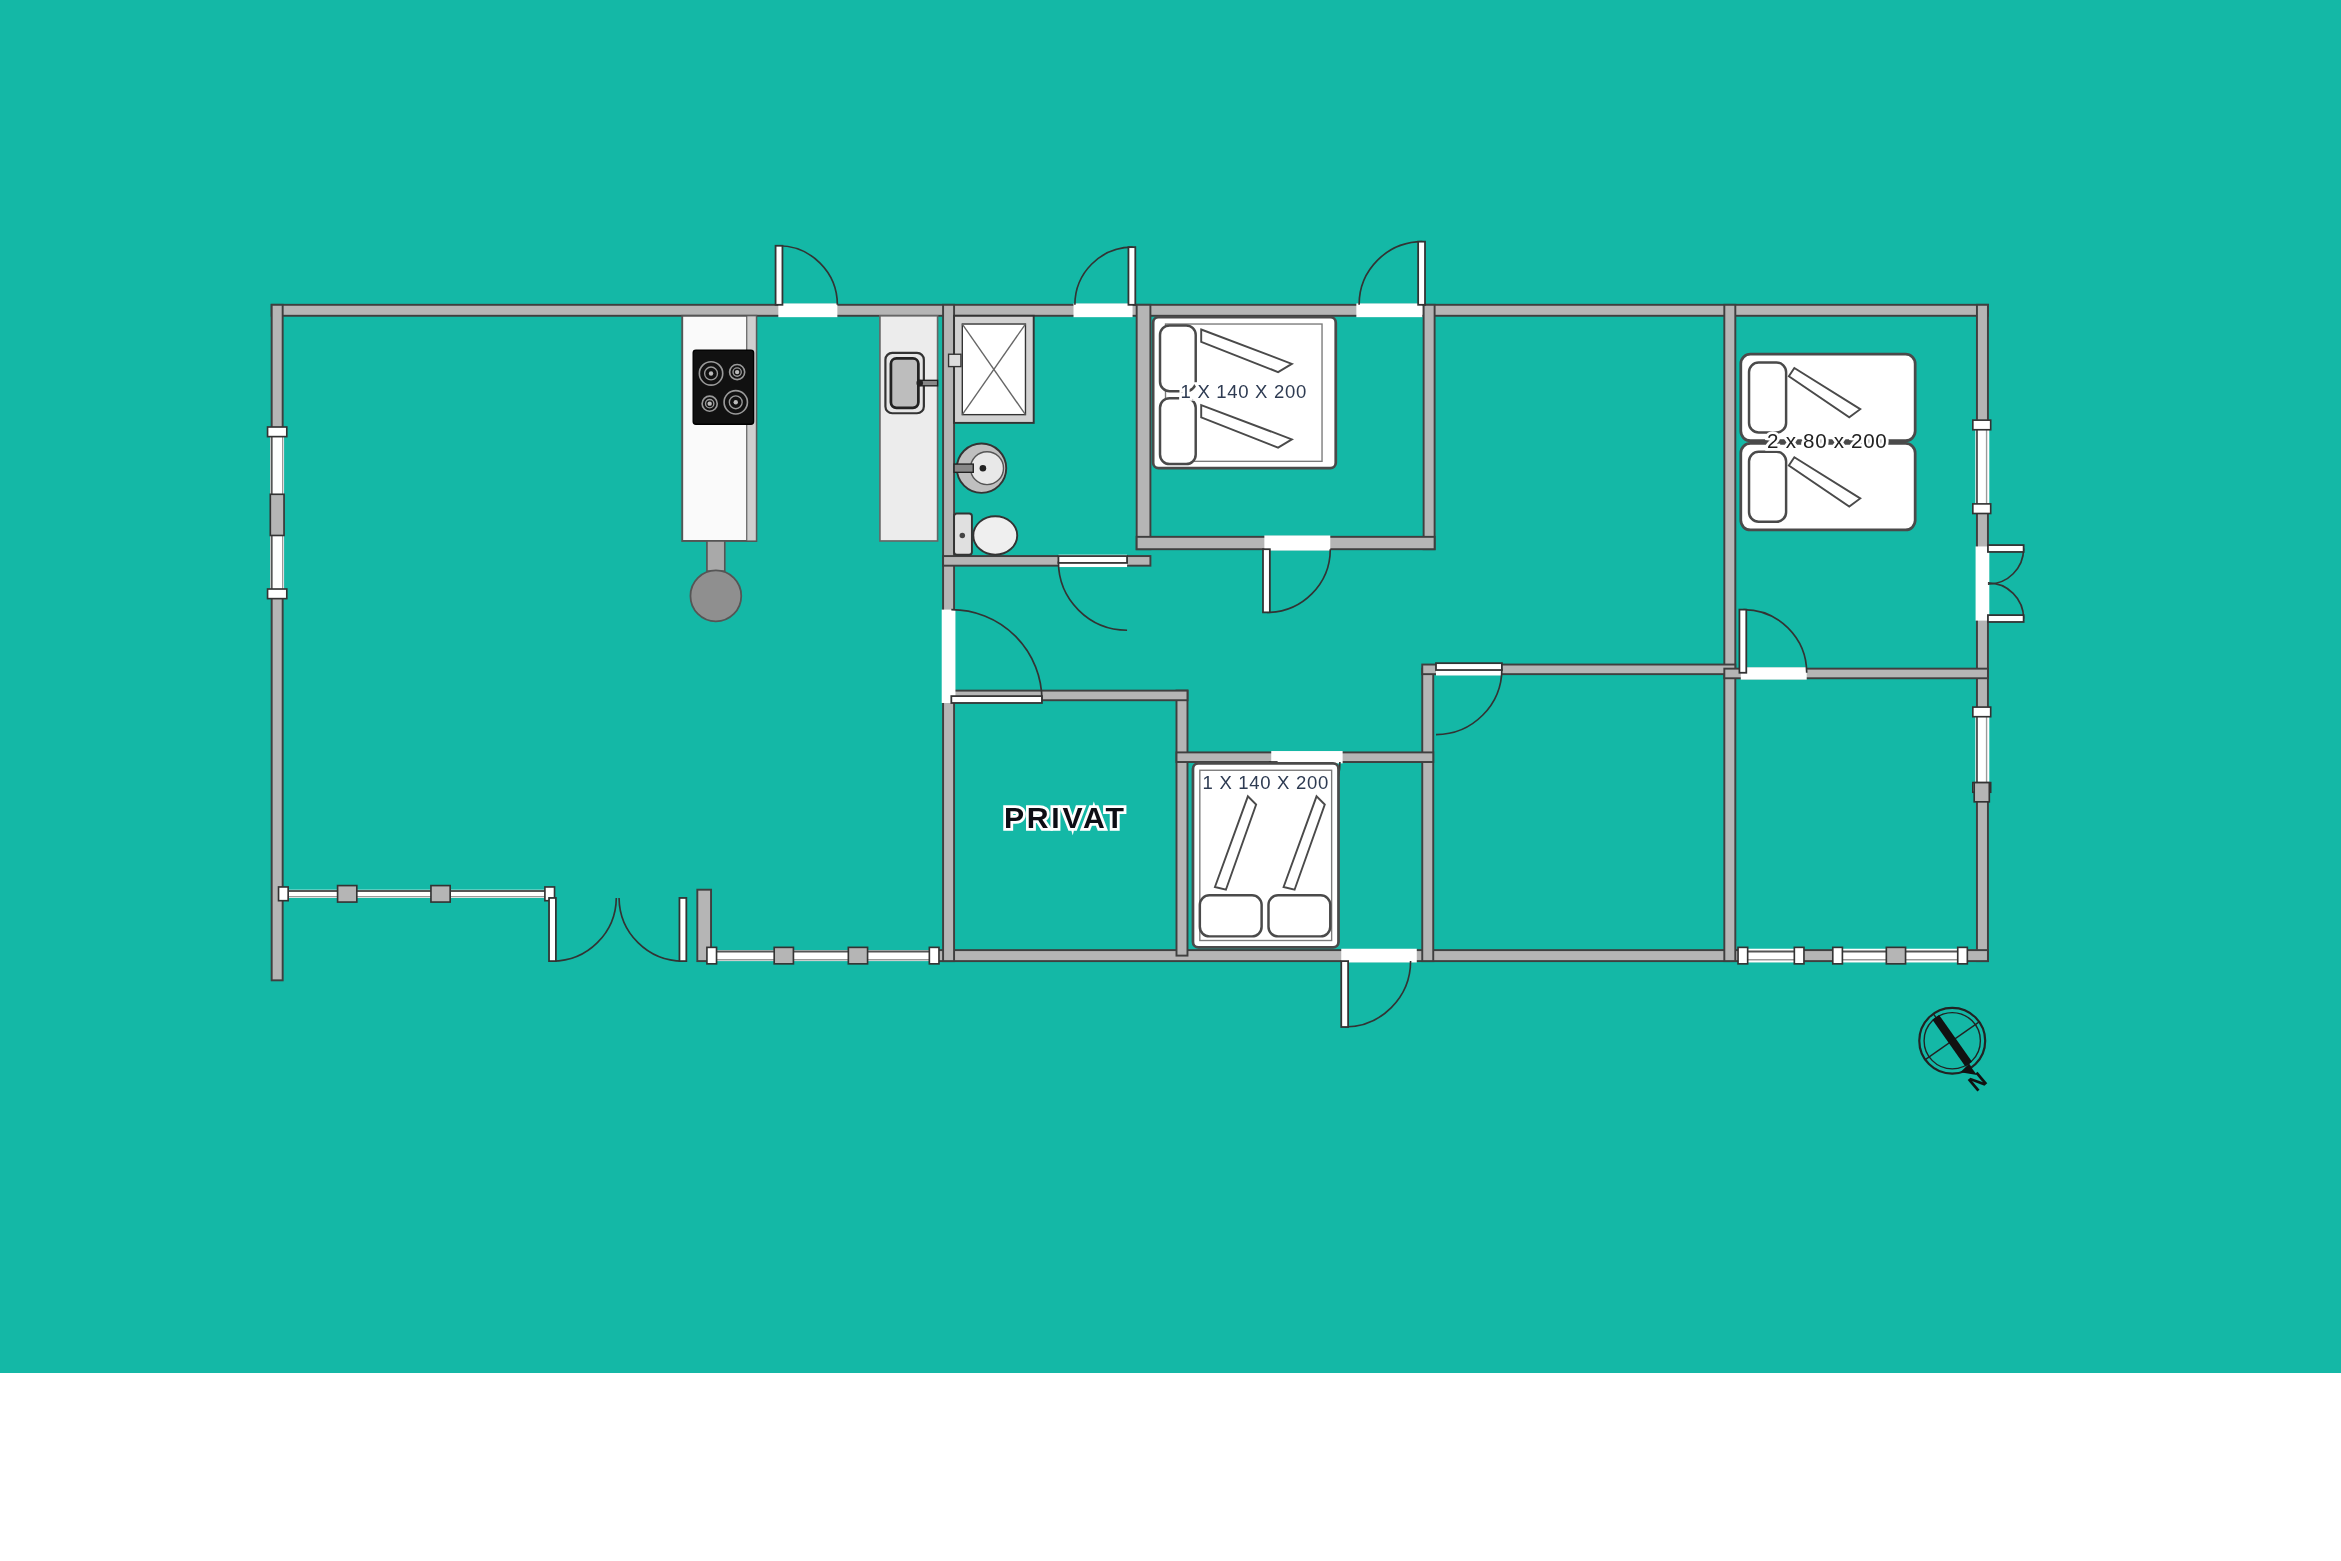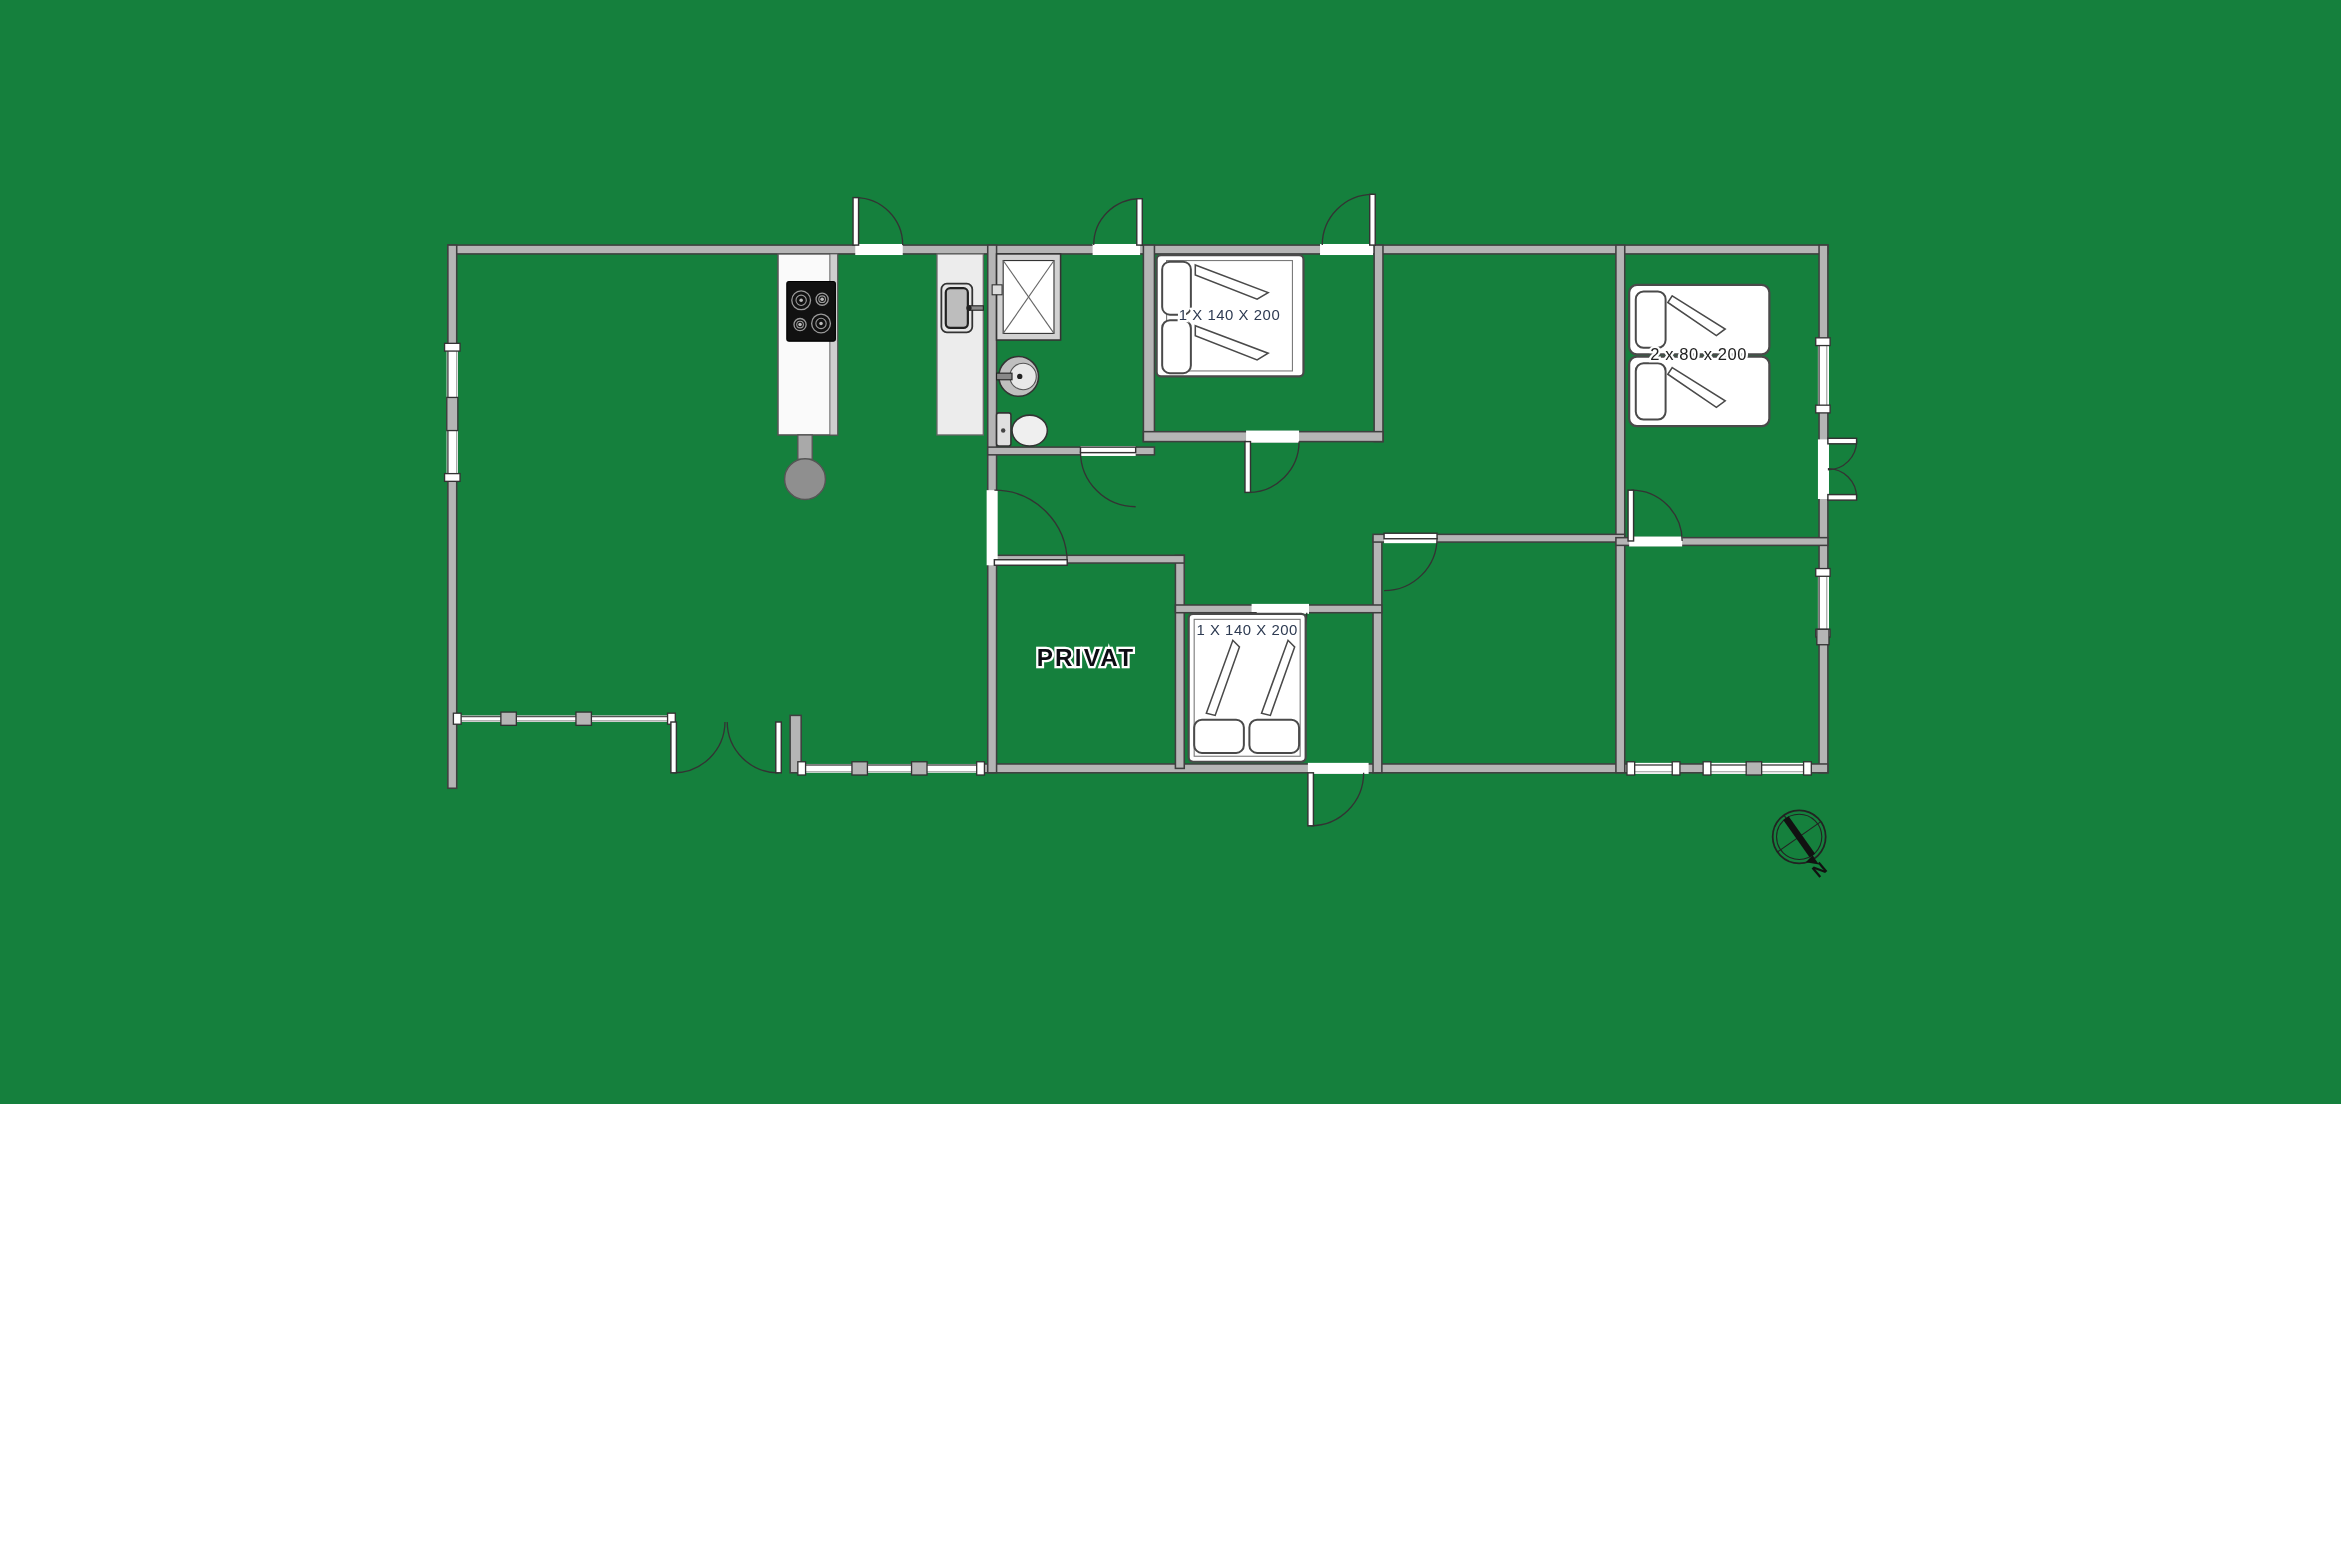--- a/index.html
+++ b/index.html
@@ -1,16 +1,16 @@
 <!DOCTYPE html>
 <html style="font-size:12.5px"><head>
 <meta charset="utf-8">
 <style>
   html,body{margin:0;padding:0;background:#fff;}
-  #stage{width:2342px;height:1104px;position:relative;background:#15803d;}
+  #stage{width:2342px;height:1373px;position:relative;background:#14b8a6;}
   svg{display:block;width:100%;height:100%;}
   text{font-family:"Liberation Sans","DejaVu Sans",sans-serif;}
 </style>
 </head>
 <body>
 
 <div id="stage">
   <svg id="plan" viewBox="0 0 1500 1000" xmlns="http://www.w3.org/2000/svg">
     <g id="g-walls">
         <rect x="95" y="222" width="1250" height="8" fill="#b5b5b5" stroke="#3f3f3f" stroke-width="1.4"></rect>

